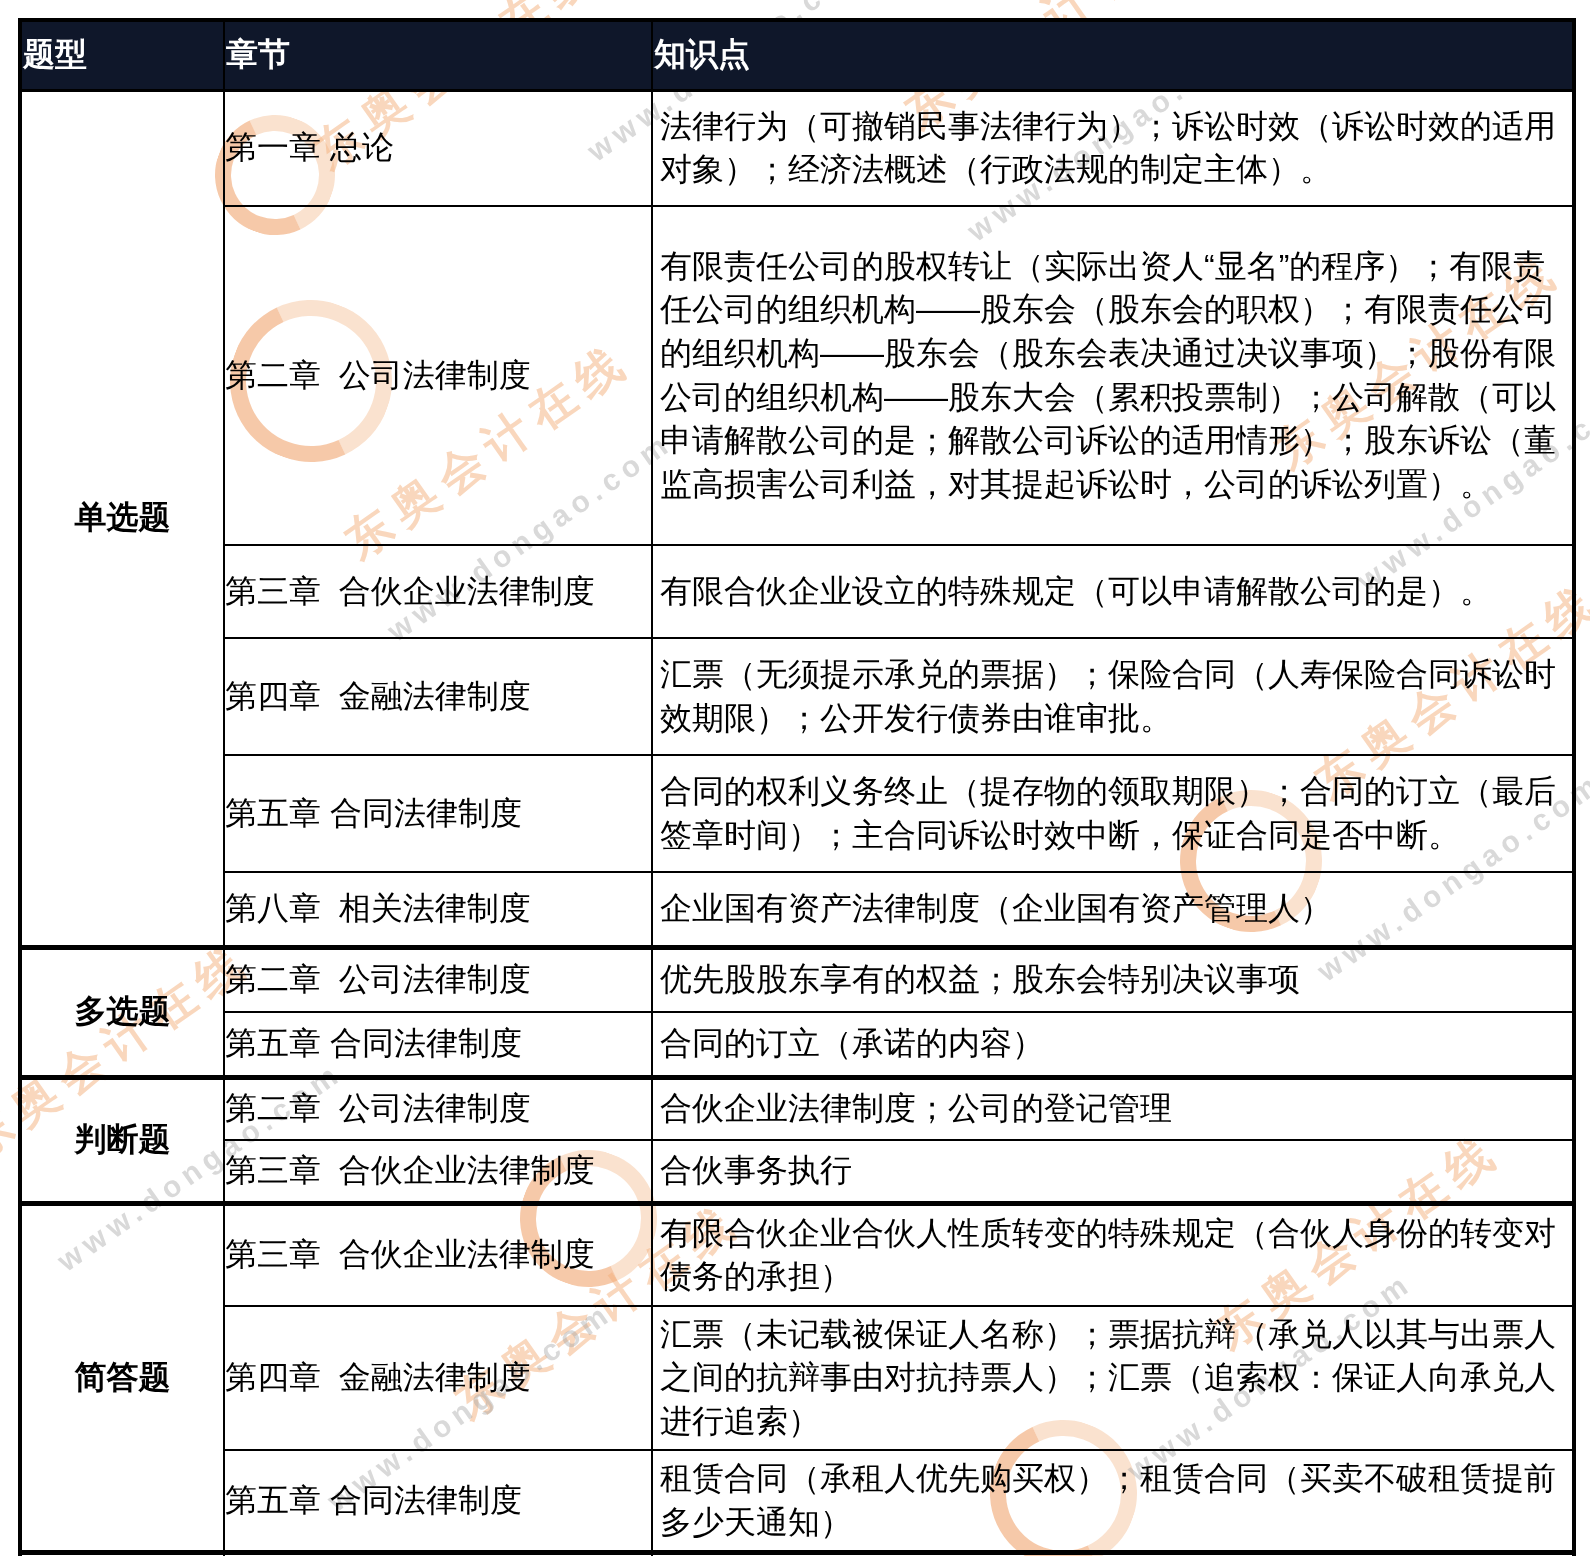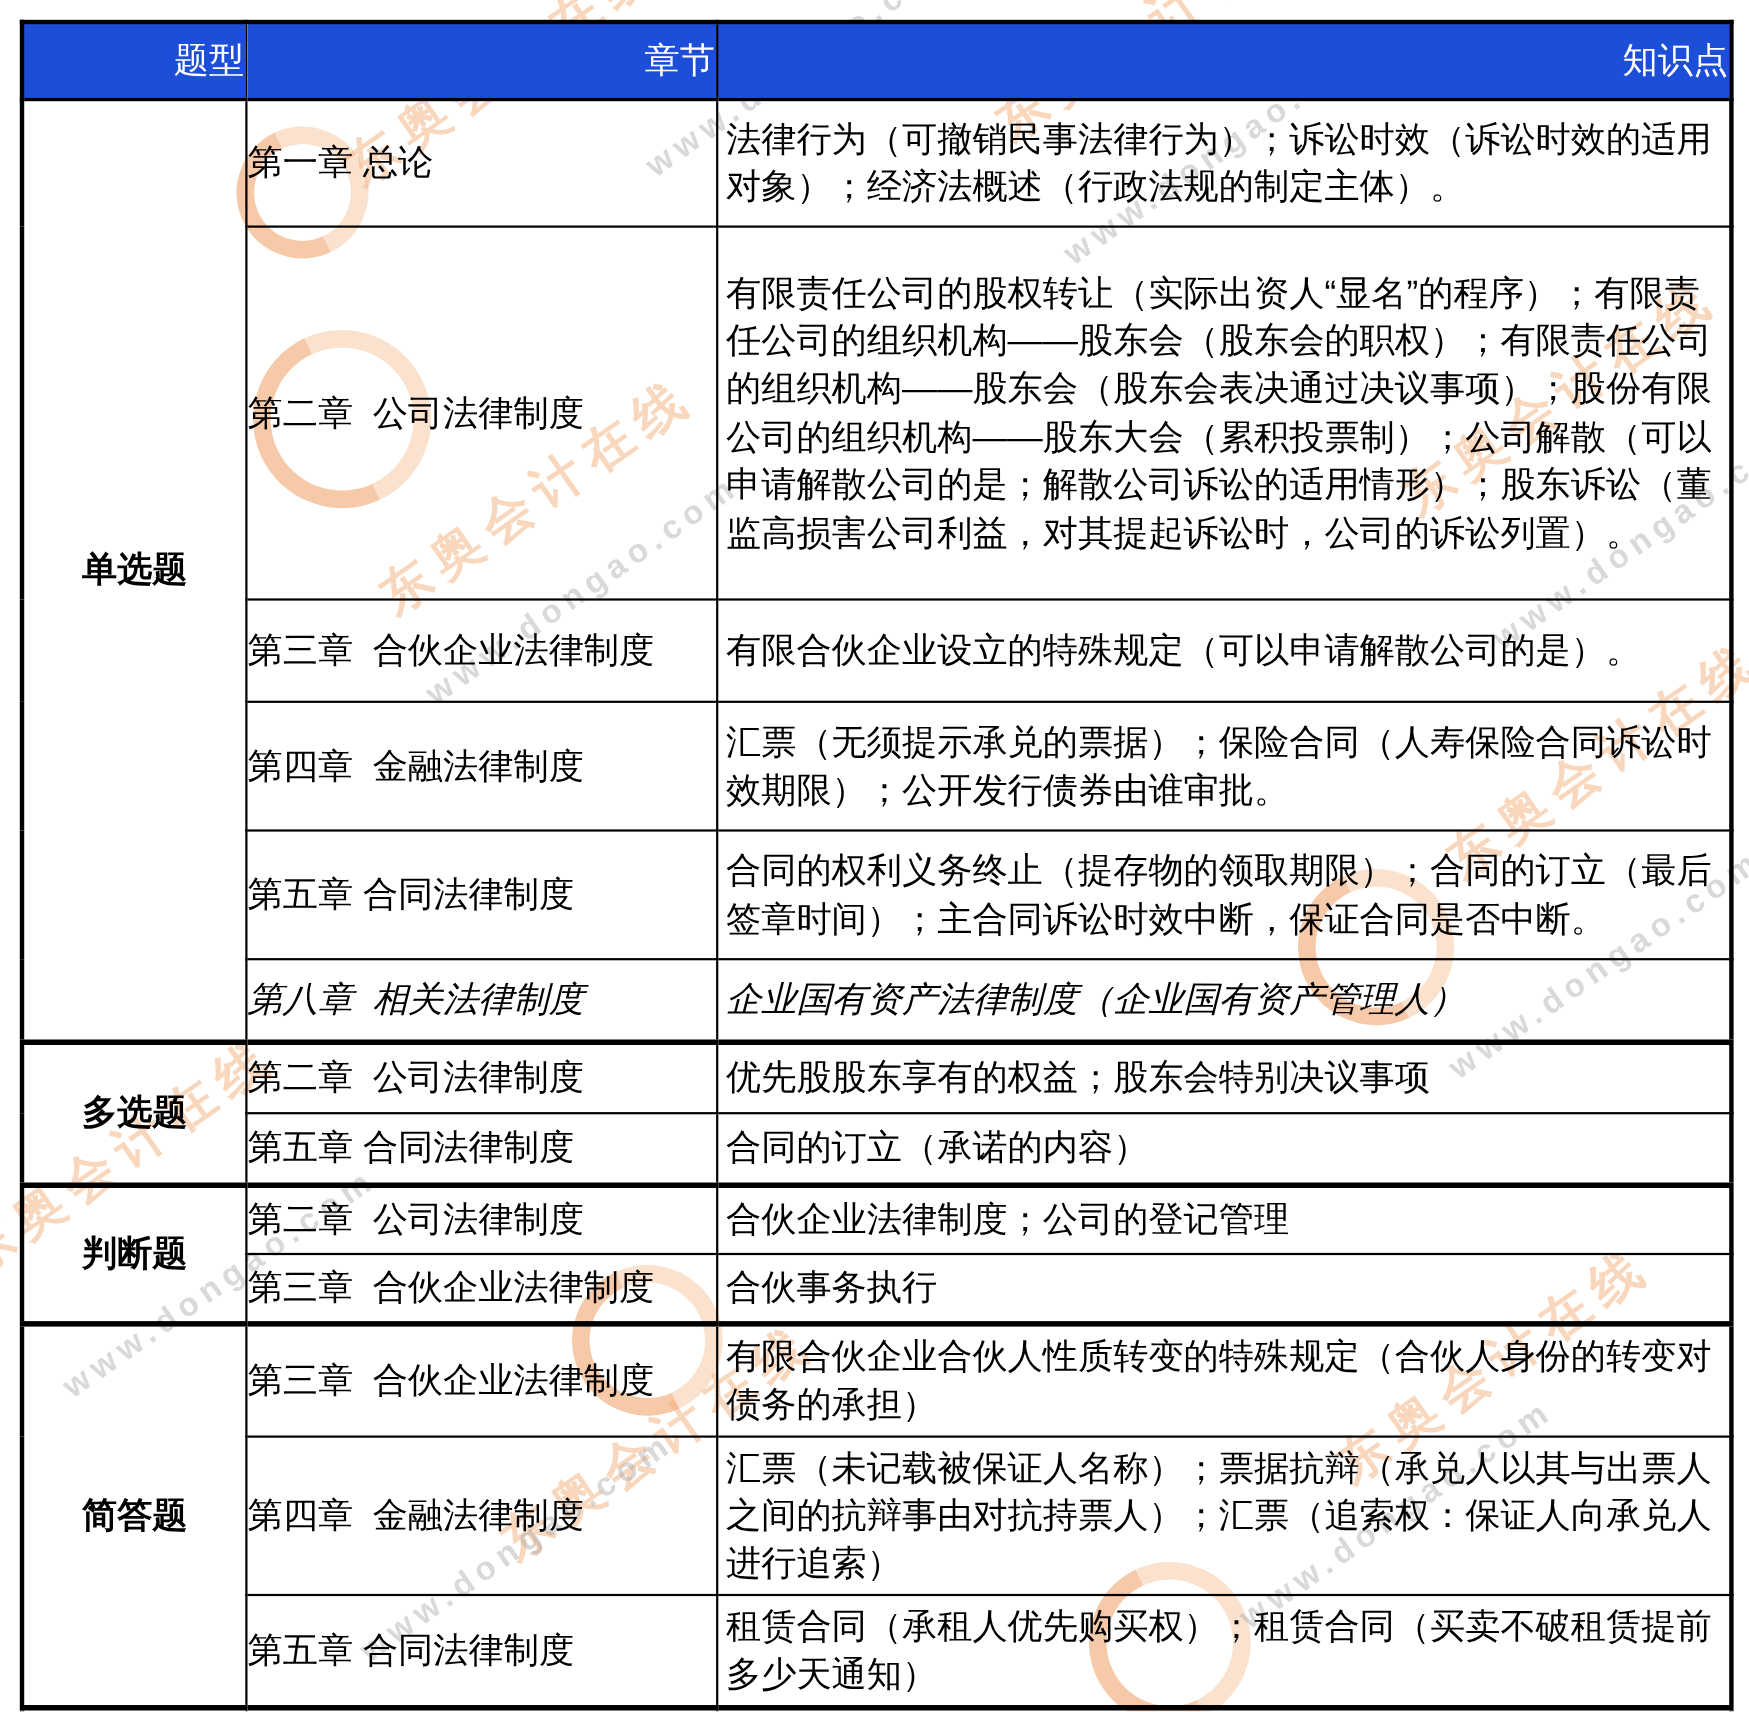--- a/index.html
+++ b/index.html
@@ -67,26 +67,26 @@
     width: 1554px;
     background: transparent;
   }
   th, td {
     border: 2px solid #000;
     box-sizing: border-box;
     overflow: hidden;
   }
   table { border: 4px solid #000; }
   thead th {
-    background: #1d4ed8;
+    background: #0f172a;
     color: #ffffff;
-    font-weight: normal;
+    font-weight: bold;
     font-size: 32px;
     height: 70px;
-    text-align: right;
+    text-align: left;
     vertical-align: middle;
     border-bottom-width: 3px;
   }
   td {
     font-size: 32px;
     line-height: 1.36;
     color: #000000;
     vertical-align: middle;
     background: transparent;
   }
@@ -173,21 +173,21 @@
           <td class="points">有限合伙企业设立的特殊规定（可以申请解散公司的是）。</td>
         </tr>
         <tr style="height:117px;">
           <td class="chapter">第四章  金融法律制度</td>
           <td class="points">汇票（无须提示承兑的票据）；保险合同（人寿保险合同诉讼时效期限）；公开发行债券由谁审批。</td>
         </tr>
         <tr style="height:117px;">
           <td class="chapter">第五章 合同法律制度</td>
           <td class="points">合同的权利义务终止（提存物的领取期限）；合同的订立（最后签章时间）；主合同诉讼时效中断，保证合同是否中断。</td>
         </tr>
-        <tr style="height:75px;font-style:italic;">
+        <tr style="height:75px;">
           <td class="chapter">第八章  相关法律制度</td>
           <td class="points">企业国有资产法律制度（企业国有资产管理人）</td>
         </tr>
 
         <tr class="sec" style="height:65px;">
           <td class="qtype" rowspan="2">多选题</td>
           <td class="chapter">第二章  公司法律制度</td>
           <td class="points">优先股股东享有的权益；股东会特别决议事项</td>
         </tr>
         <tr style="height:65px;">

